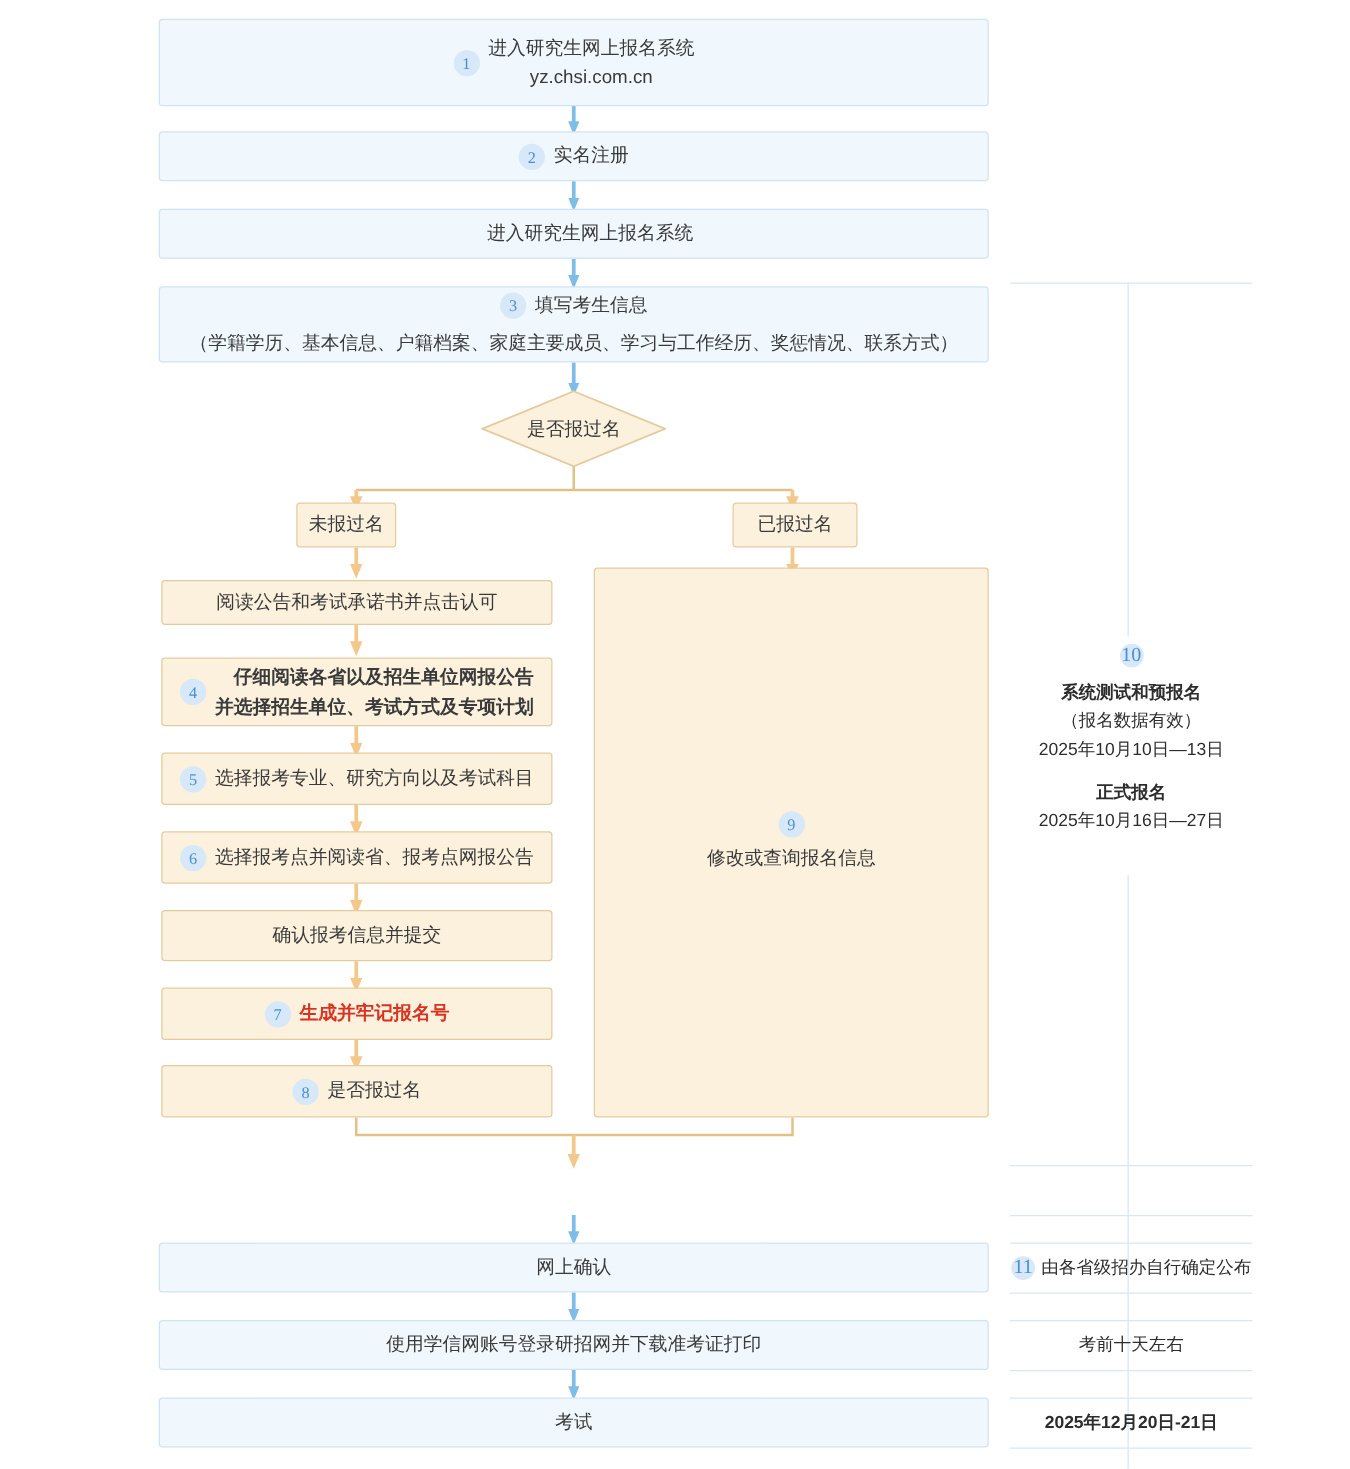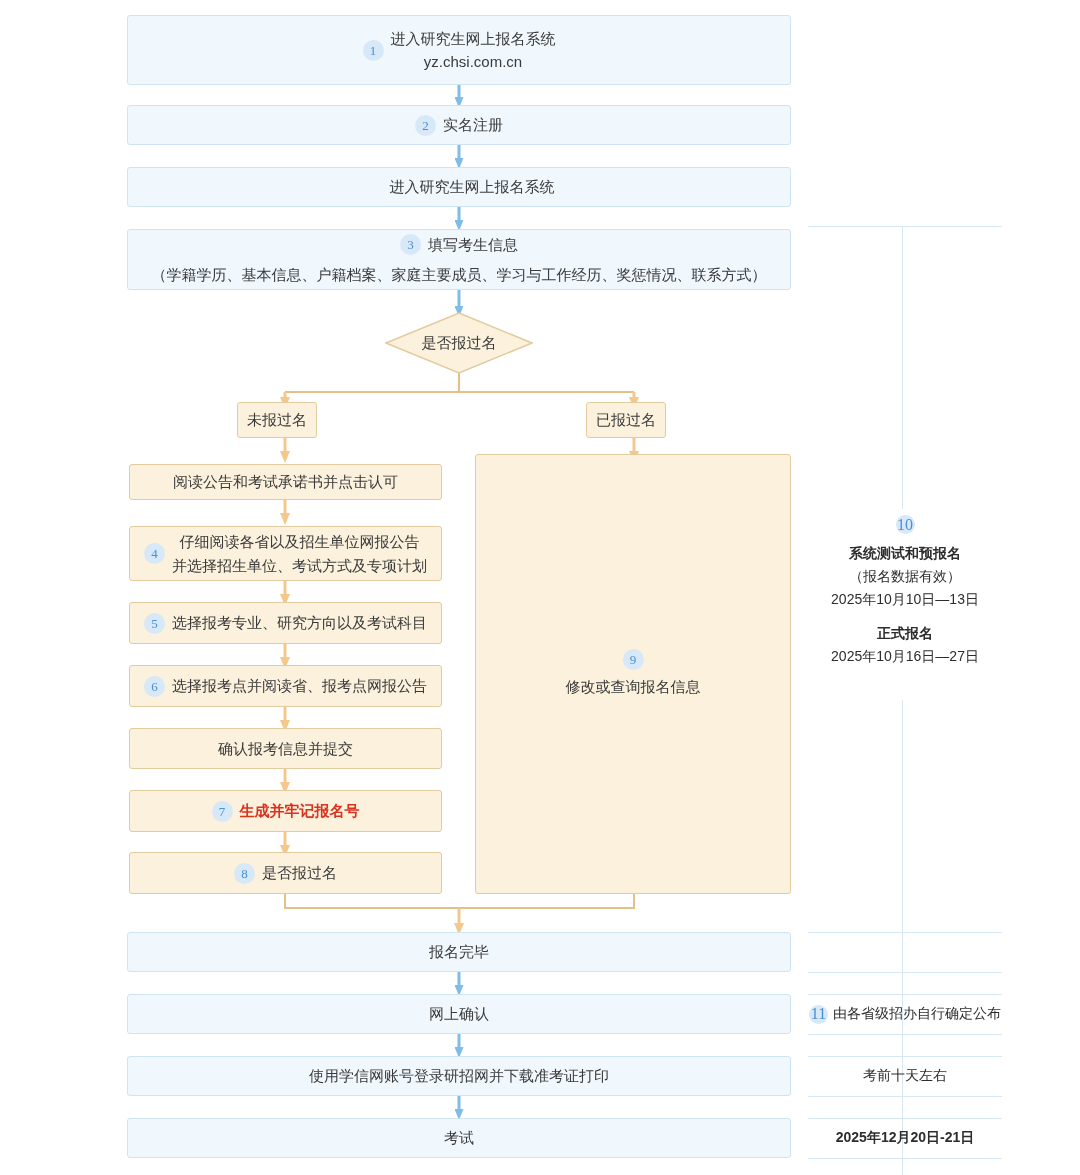--- a/index.html
+++ b/index.html
@@ -46,20 +46,21 @@
     border-radius: 3px;
     color: #3a3a3a;
     font-size: 15px;
   }
   .orange-box {
     background: #fbf1dd;
     border: 1px solid #e3cba0;
     border-radius: 3px;
     color: #3a3a3a;
     font-size: 15px;
+    text-align: right;
   }
   .small-orange {
     background: #fbf1dd;
     border: 1px solid #e3cba0;
     border-radius: 3px;
     font-size: 15px;
   }
 
   
   .badge {
@@ -135,21 +136,21 @@
     justify-content: center;
     gap: 5px;
     font-size: 14px;
     color: #2d2d2d;
   }
 
   .red-text {
     color: #d9321f;
     font-weight: bold;
   }
-  .two-line { line-height: 1.6; }
+  .two-line { line-height: 1.6; font-weight: bold; }
 </style>
 </head>
 <body>
 
 <div id="stage">
 
   <div class="conn" style="left:0;top:0;width:1080px;height:1175px;">
     <svg width="1080" height="1175" viewBox="0 0 1080 1175">
       <defs>
         <marker id="arrB" markerWidth="11" markerHeight="9" refX="1" refY="4.5" orient="auto" markerUnits="userSpaceOnUse">
@@ -247,21 +248,21 @@
     <svg width="148" height="62" viewBox="0 0 148 62">
       <polygon points="74,1 147,31 74,61 1,31" fill="#fbf1dd" stroke="#e3cba0" stroke-width="1.5"></polygon>
     </svg>
     <div class="diamond-label">是否报过名</div>
   </div>
 
   <div class="node small-orange" style="left:237px; top:402px; width:80px; height:36px;">
     <span>未报过名</span>
   </div>
 
-  <div class="node small-orange" style="left:586px; top:402px; width:80px; height:36px;">
+  <div class="node small-orange" style="left:586px; top:402px; width:100px; height:36px;">
     <span>已报过名</span>
   </div>
 
   <div class="node orange-box" style="left:129px; top:464px; width:313px; height:36px;">
     <div class="inner">
       <span>阅读公告和考试承诺书并点击认可</span>
     </div>
   </div>
 
   <div class="node orange-box" style="left:129px; top:526px; width:313px; height:55px;">
@@ -308,25 +309,20 @@
     </div>
   </div>
 
   <div class="node orange-box" style="left:475px; top:454px; width:316px; height:440px;">
     <div class="inner" style="flex-direction:column; gap:5px;">
       <span class="badge">9</span>
       <span>修改或查询报名信息</span>
     </div>
   </div>
 
-  <div class="node blue-box" style="left:127px; top:932px; width:664px; height:40px;">
-    <div class="inner">
-      <span>报名完毕</span>
-    </div>
-  </div>
 
   <div class="node blue-box" style="left:127px; top:994px; width:664px; height:40px;">
     <div class="inner">
       <span>网上确认</span>
     </div>
   </div>
 
   <div class="node blue-box" style="left:127px; top:1056px; width:664px; height:40px;">
     <div class="inner">
       <span>使用学信网账号登录研招网并下载准考证打印</span>

